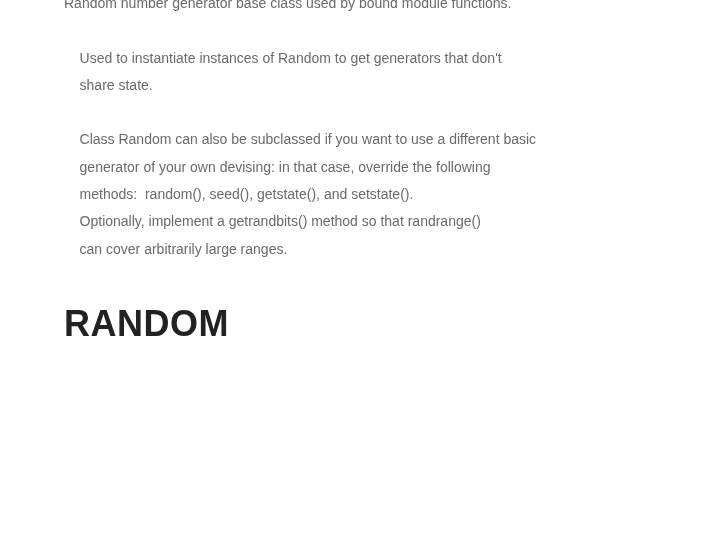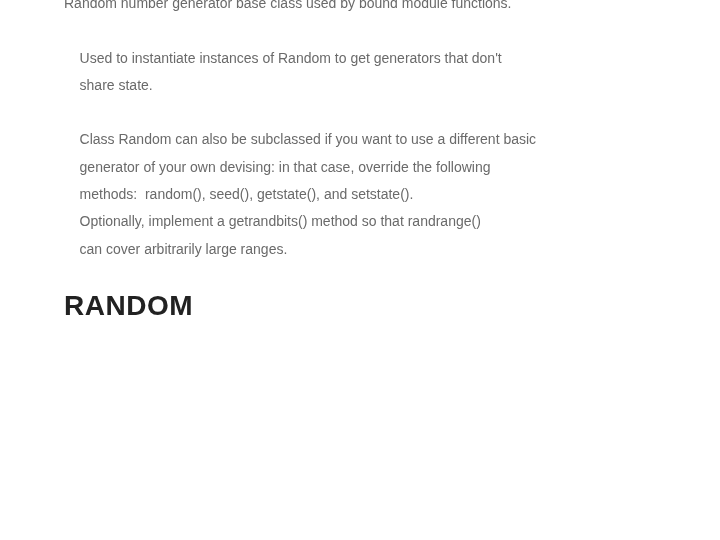--- a/index.html
+++ b/index.html
@@ -18,24 +18,24 @@
     .docstring {
       color: #6a6a6a;
       font-size: 14px;
       line-height: 1.95;
       white-space: pre-wrap;
       font-weight: 400;
       margin-top: -10px;
     }
     .section-heading {
       color: #222222;
-      font-size: 28px;
+      font-size: 36px;
       font-weight: 700;
       letter-spacing: 0.5px;
-      margin-top: 27px;
+      margin-top: 40px;
     }
   </style>
 </head>
 <body>
 
 <div class="docstring">Random number generator base class used by bound module functions.
 
     Used to instantiate instances of Random to get generators that don't
     share state.
 

